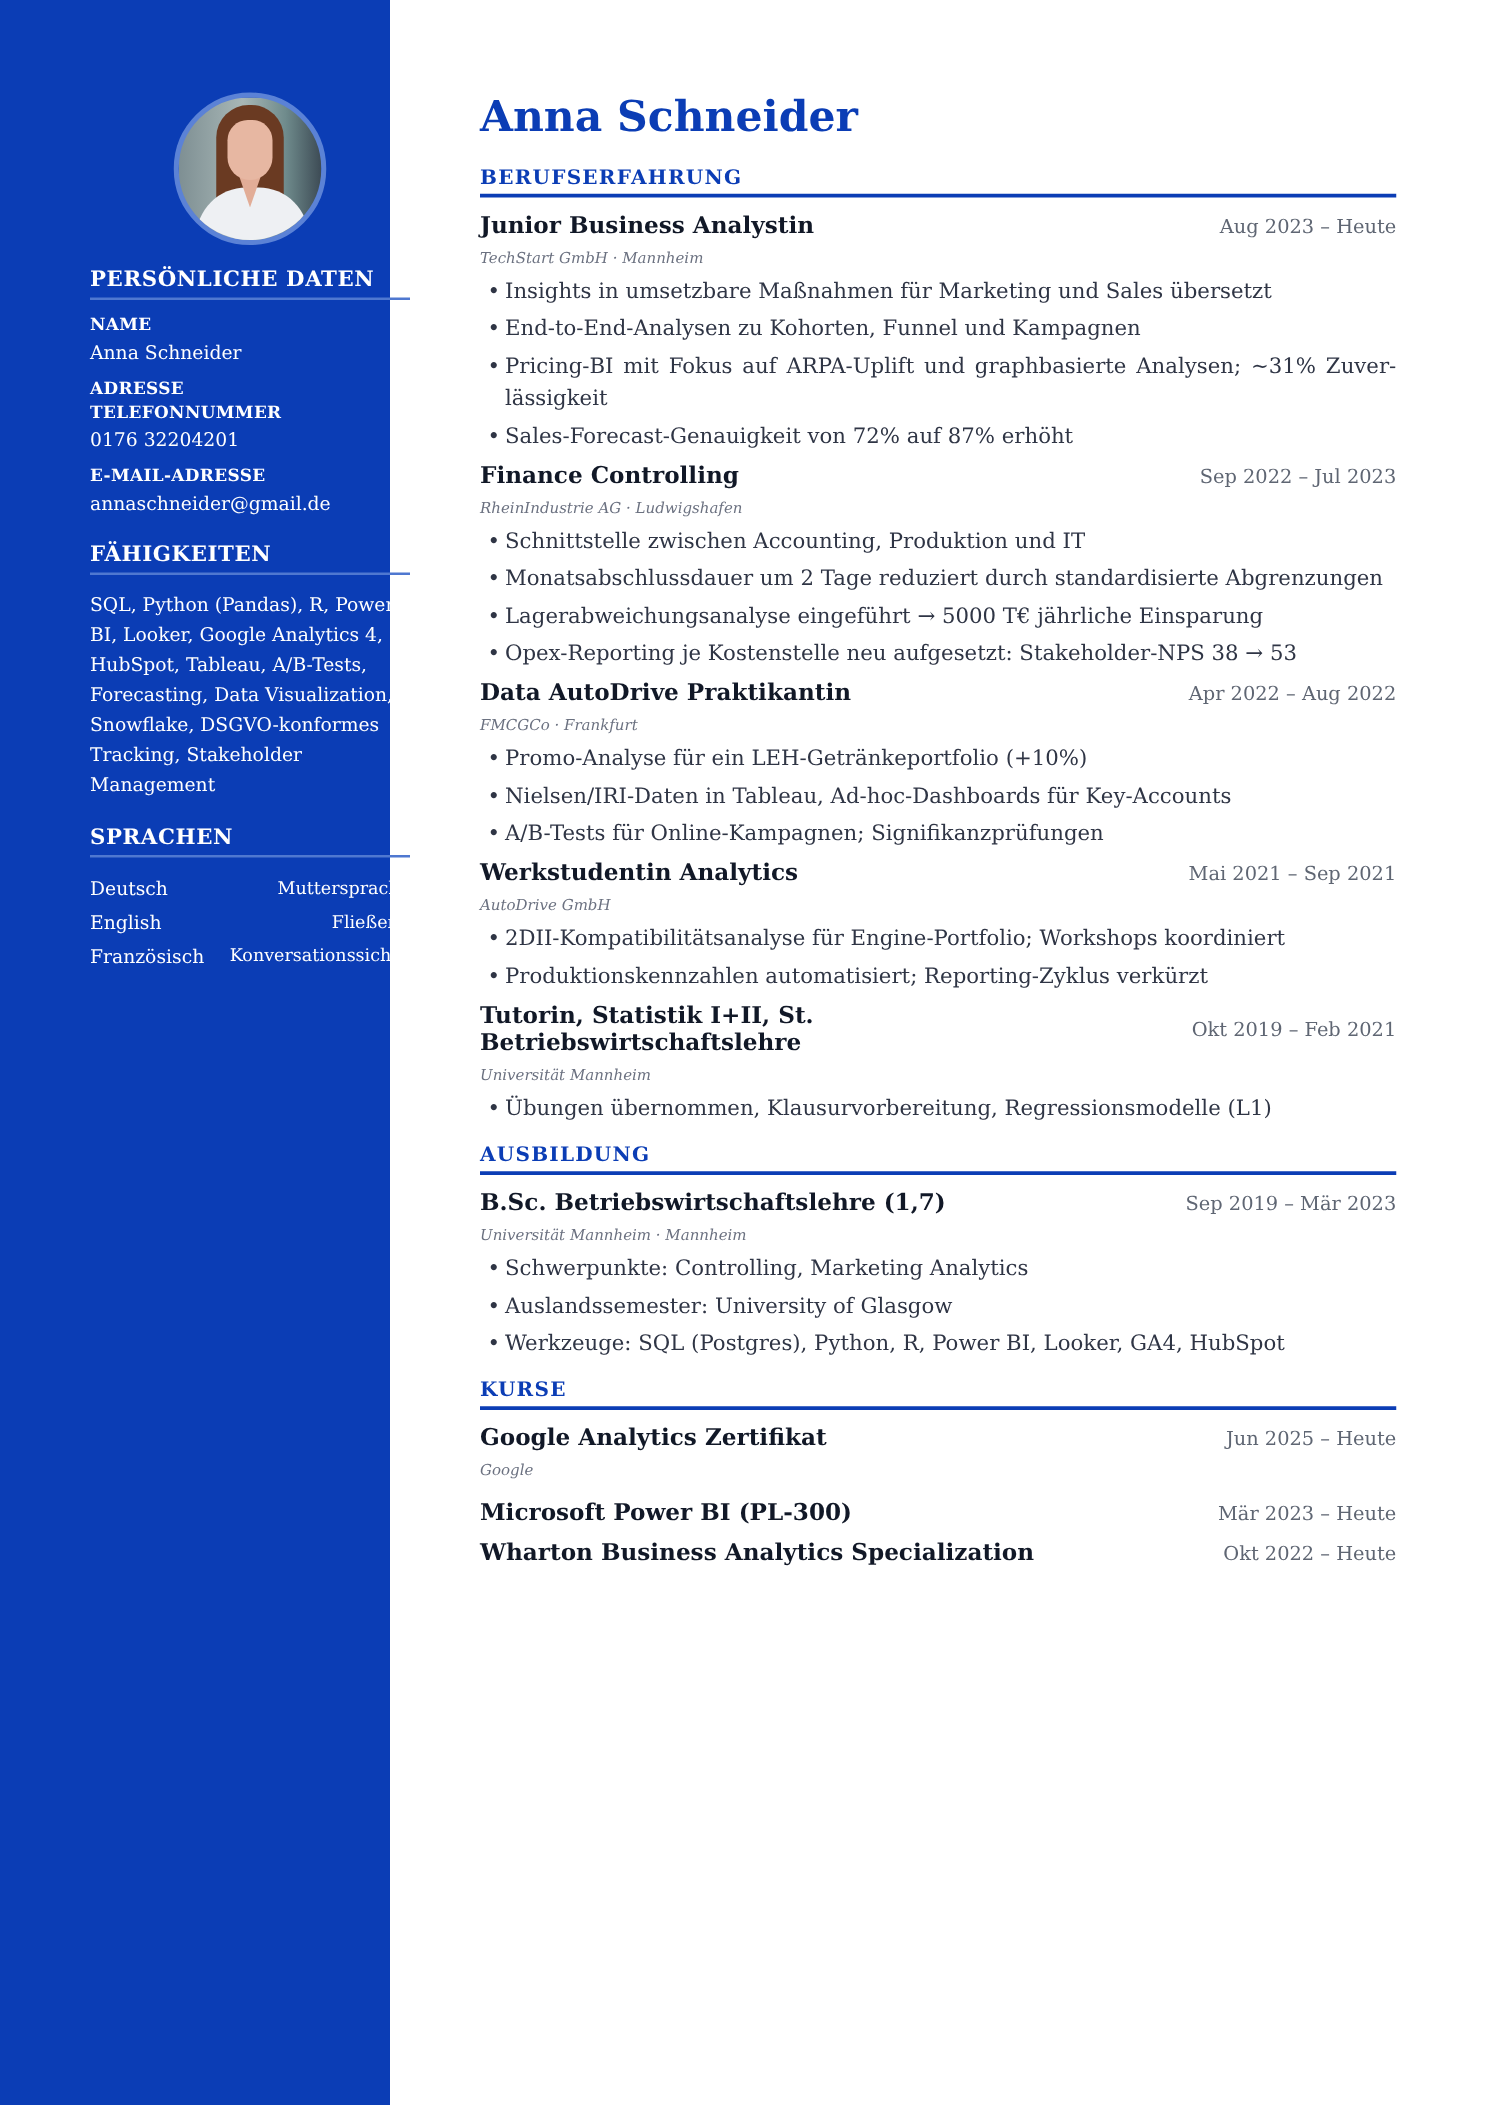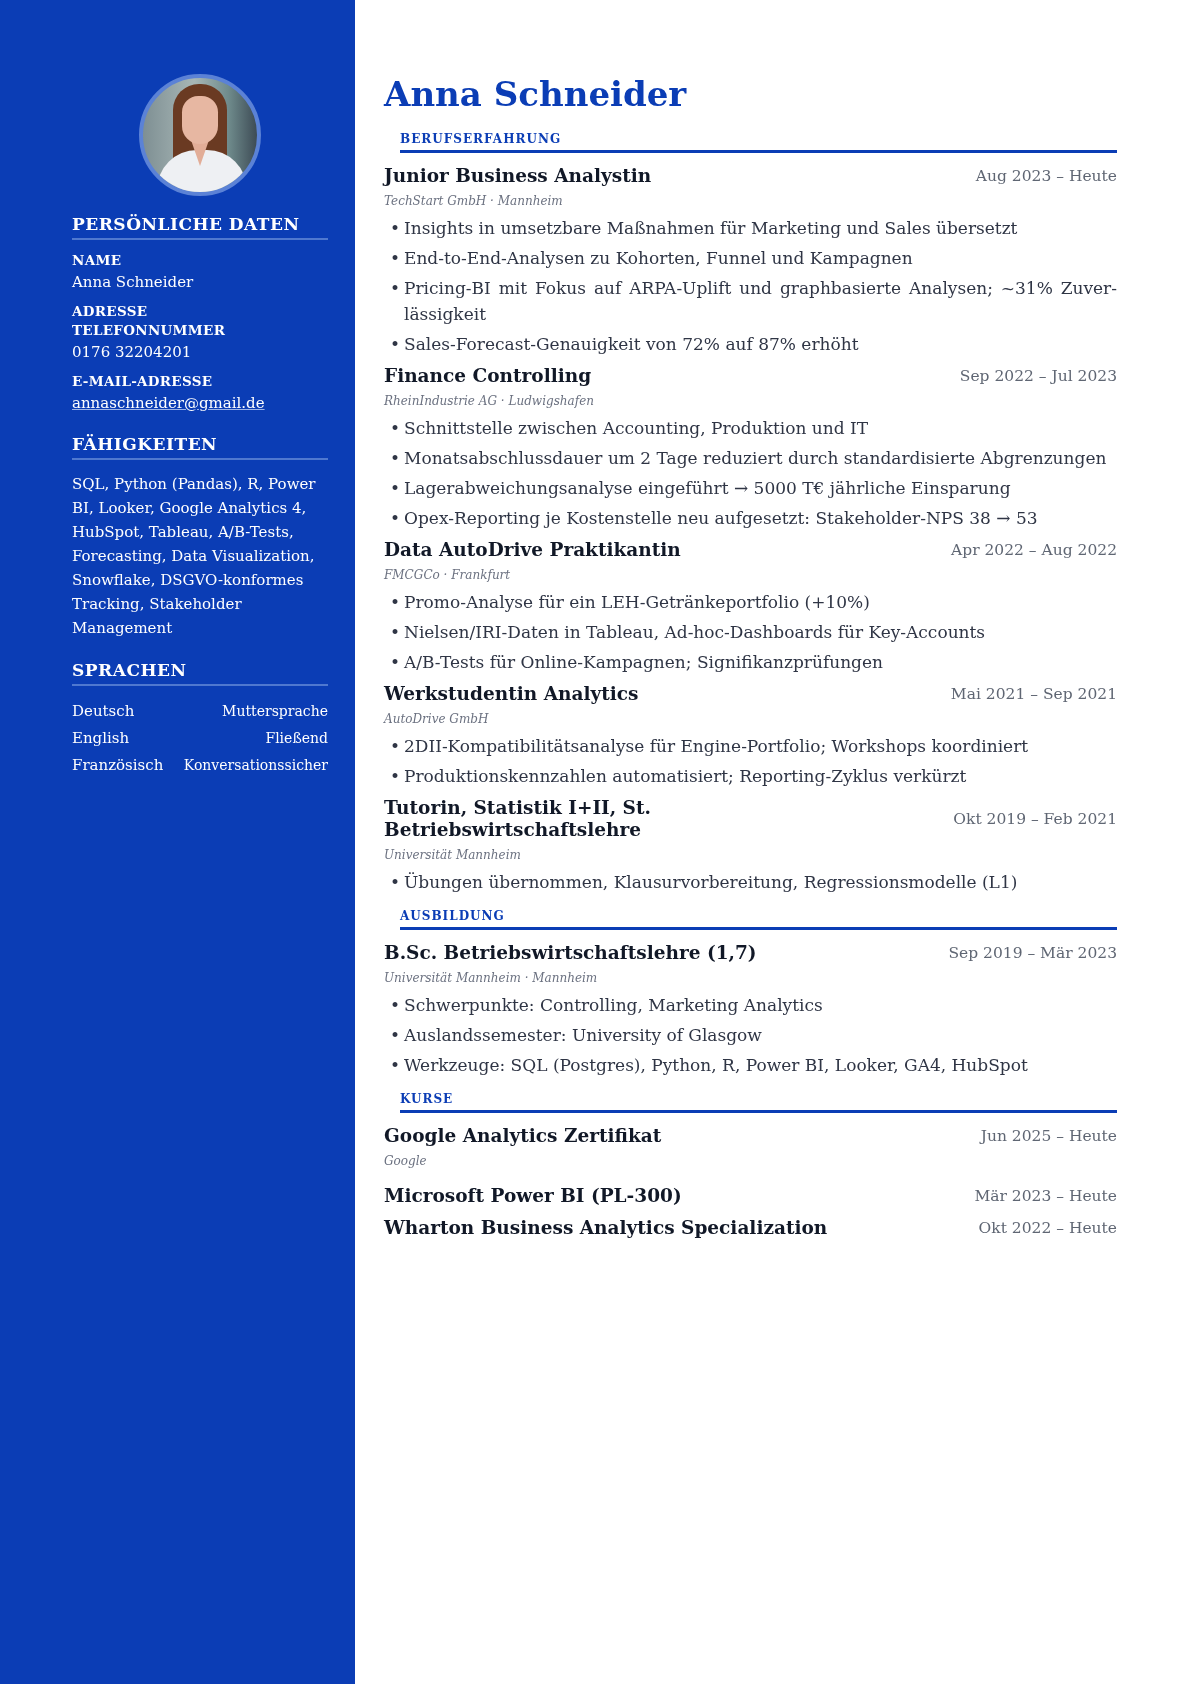--- a/index.html
+++ b/index.html
@@ -1,20 +1,20 @@
 <!DOCTYPE html>
 <html><head>
   <meta charset="utf-8">
   <style>
     * { margin: 0; padding: 0; box-sizing: border-box; }
     html, body { width: 1190px; height: 1684px; background: #ffffff; }
     body { position: relative; font-family: "DejaVu Serif", "Liberation Serif", serif; overflow: hidden; }
 
     .sidebar {
-      position: absolute; left: 0; top: 0; width: 355px; height: 1684px;
+      position: absolute; left: 0; top: 0; width: 312px; height: 1684px;
       background: #0b3db5; color: #ffffff;
       padding: 74px 0 0 72px;
     }
     .avatar-wrap {
       width: 122px; height: 122px; border-radius: 50%;
       margin-left: 67px; margin-bottom: 18px;
       border: 4px solid #5b82d6;
       overflow: hidden; position: relative;
       background: linear-gradient(90deg, #7e8f93 0%, #a8b7b6 45%, #6f8b8c 75%, #3d4b55 100%);
     }
@@ -36,38 +36,37 @@
     }
 
     .side-section { width: 256px; }
     .side-heading {
       font-weight: bold; font-size: 17px; letter-spacing: 0.5px;
       padding-bottom: 4px; border-bottom: 2px solid #4f78d0;
       margin-bottom: 12px;
     }
     .field-label { font-weight: bold; font-size: 13.5px; letter-spacing: 0.3px; margin-bottom: 3px; }
     .field-value { font-size: 15px; line-height: 22px; margin-bottom: 10px; }
-    .field-value.link { text-decoration: underline; text-decoration-color: #9db3e8; }
+    .field-value.link { text-decoration-color: #9db3e8; }
     .skills { font-size: 15px; line-height: 24px; margin-bottom: 20px; }
     .lang-row { display: flex; justify-content: space-between; font-size: 15px; line-height: 27px; }
     .lang-level { font-size: 14px; }
 
     .main {
       position: absolute; left: 384px; top: 70px; width: 733px;
       color: #1b1f2e;
     }
     .name {
       font-size: 34px; font-weight: bold; color: #0b3db5;
       line-height: 48px; margin-bottom: 14px;
     }
     .section-heading {
-      font-size: 12px; font-weight: bold; color: #0b3db5; letter-spacing: 1px;
+      font-size: 16px; font-weight: bold; color: #0b3db5; letter-spacing: 1px;
       padding-bottom: 4px; border-bottom: 3px solid #0b3db5;
       margin-bottom: 12px;
-      margin-left: 16px;
     }
     .entry { margin-bottom: 8px; }
     .entry-head { display: flex; justify-content: space-between; align-items: center; }
     .entry-title { font-size: 18.5px; font-weight: bold; line-height: 22px; color: #111827; }
     .entry-date { font-size: 15.5px; color: #5f6673; line-height: 22px; white-space: nowrap; padding-left: 20px; }
     .entry-sub { font-size: 12px; font-style: italic; color: #6b7180; line-height: 28px; }
     .bullets { list-style: none; }
     .bullets li {
       font-size: 17px; line-height: 26px; color: #2f3545;
       padding-left: 20px; position: relative; margin-bottom: 4px;

